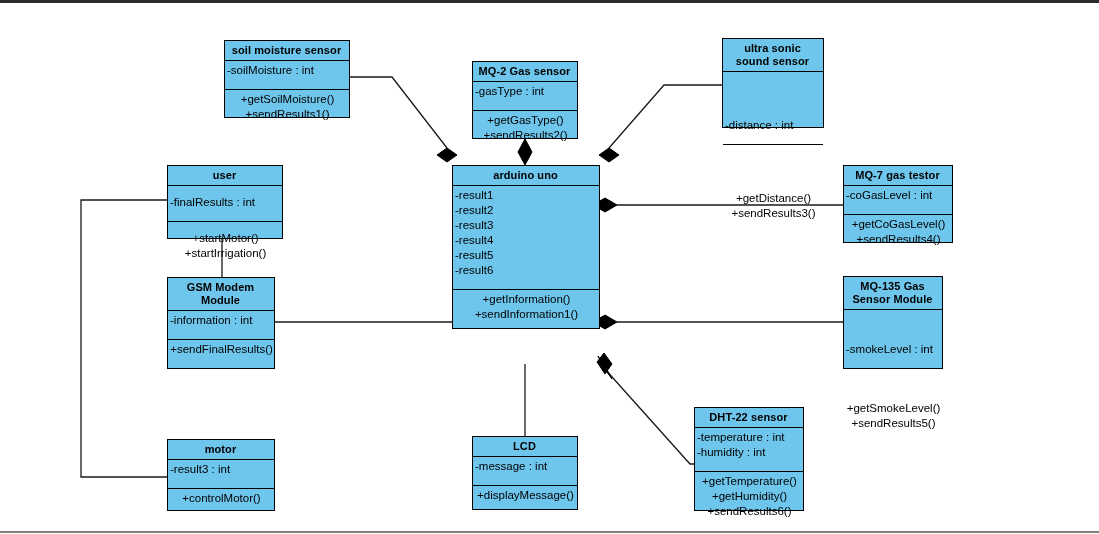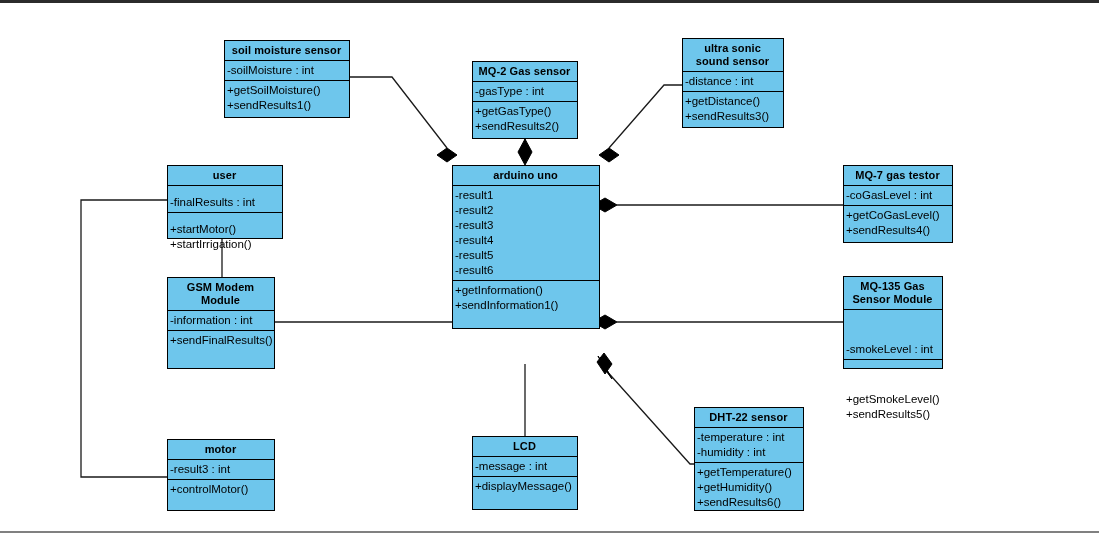--- a/index.html
+++ b/index.html
@@ -42,25 +42,26 @@
     text-align: center;
     font-weight: bold;
     font-size: 11px;
     color: #000000;
     padding: 3px 2px 3px 1px;
     line-height: 13px;
     letter-spacing: 0.1px;
   }
   .uml-attrs {
     border-bottom: 1px solid #000000;
-    padding: 2px 0 2px 0;
+    padding: 2px 0 11px 0;
   }
   .uml-methods {
     flex: 1 1 auto;
     padding: 2px 0 20px 0;
+    text-align: center;
   }
   .uml-row {
     font-size: 11.5px;
     color: #000000;
     line-height: 15px;
     padding: 0 1px 0 2px;
     white-space: nowrap;
   }
 </style>
 </head>
@@ -125,21 +126,21 @@
     </div>
     <div class="uml-attrs">
       <div class="uml-row">-gasType : int</div>
     </div>
     <div class="uml-methods">
       <div class="uml-row">+getGasType()</div>
       <div class="uml-row">+sendResults2()</div>
     </div>
   </div>
 
-  <div class="uml-class" style="left:682px; top:38px; width:102px; height:90px;">
+  <div class="uml-class" style="left:722px; top:38px; width:102px; height:90px;gap:44px;">
     <div class="uml-title">
       <div>ultra sonic</div>
       <div>sound sensor</div>
     </div>
     <div class="uml-attrs">
       <div class="uml-row">-distance : int</div>
     </div>
     <div class="uml-methods">
       <div class="uml-row">+getDistance()</div>
       <div class="uml-row">+sendResults3()</div>

